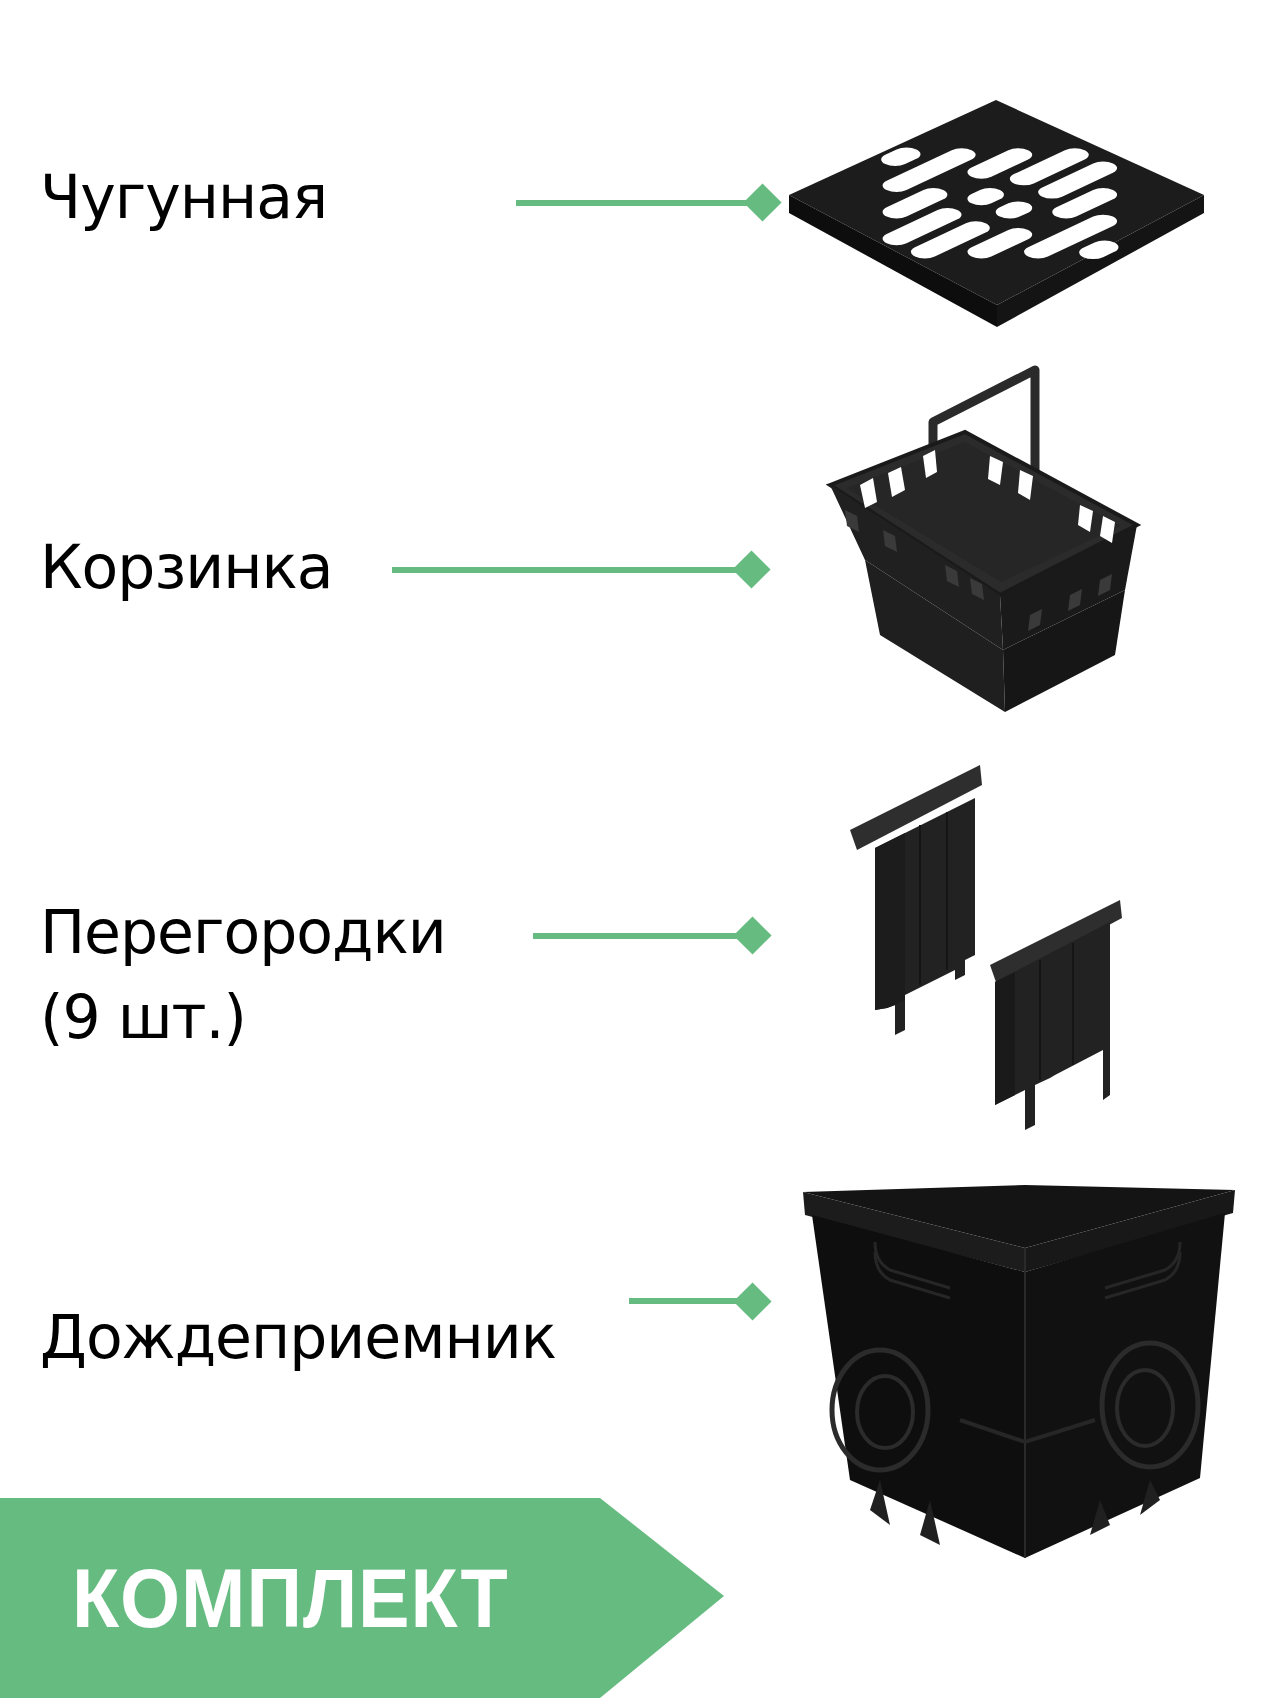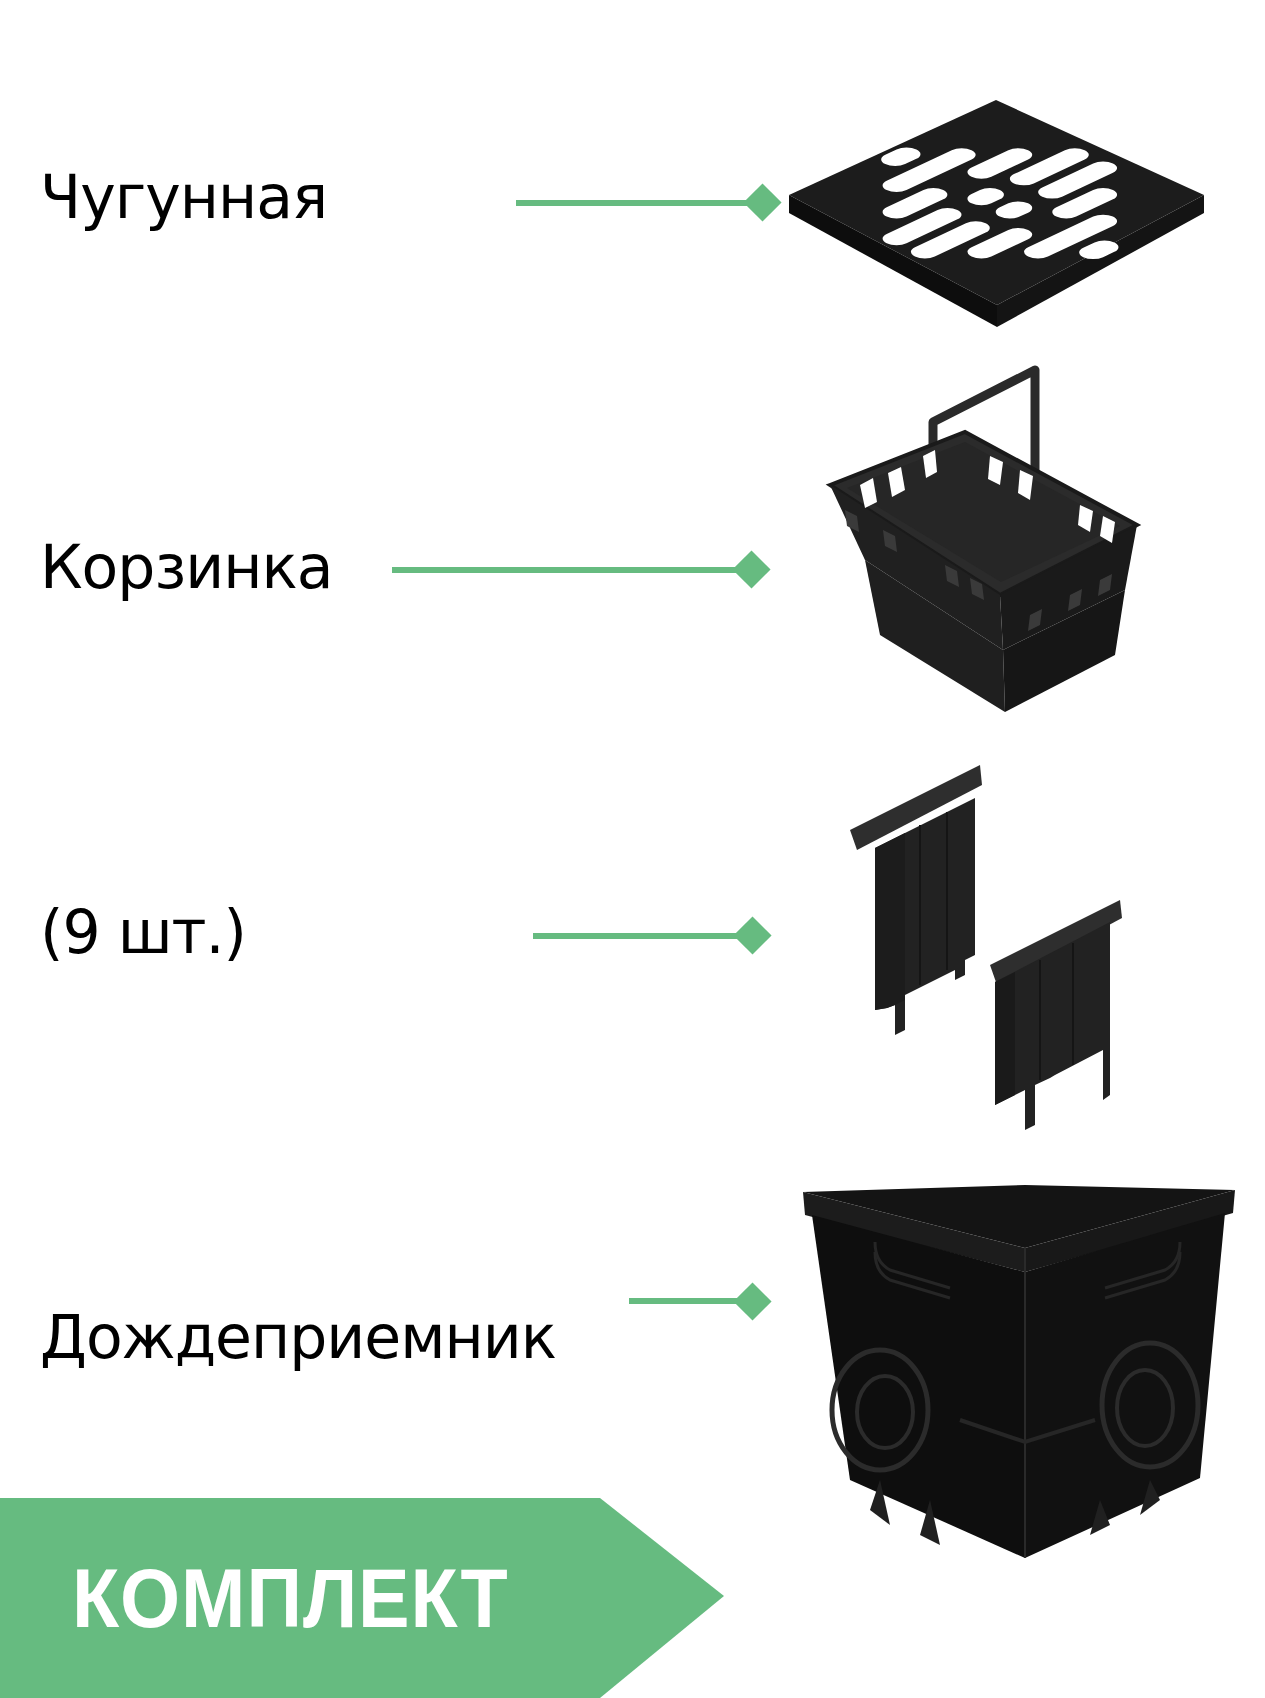--- a/index.html
+++ b/index.html
@@ -74,20 +74,21 @@
     <polygon points="58,170 70,176 72,192 60,186"></polygon>
     <polygon points="120,205 132,211 134,227 122,221"></polygon>
     <polygon points="145,218 157,224 159,240 147,234"></polygon>
     <polygon points="205,255 217,249 215,265 203,271"></polygon>
     <polygon points="245,235 257,229 255,245 243,251"></polygon>
     <polygon points="275,220 287,214 285,230 273,236"></polygon>
   </g>
 </svg>
 
 <div class="label" style="top:890px;">
+  <span>Перегородки</span>
   <span>(9 шт.)</span>
 </div>
 <div class="connector" style="left:533px; top:933px; width:210px;"></div>
 <div class="diamond" style="left:739px; top:922px;"></div>
 <svg class="product" style="left:845px; top:760px;" width="285" height="372" viewBox="0 0 285 372">
 
   <polygon points="5,70 135,5 137,25 12,90" fill="#2e2e2e"></polygon>
   <polygon points="30,88 130,38 130,195 120,200 120,215 110,220 110,210 60,235 60,270 50,275 50,245 42,248 30,250" fill="#222222"></polygon>
   <polygon points="30,88 60,73 60,240 50,245 42,248 30,250" fill="#1c1c1c"></polygon>
   <line x1="75" y1="65" x2="75" y2="225" stroke="#151515" stroke-width="2"></line>

